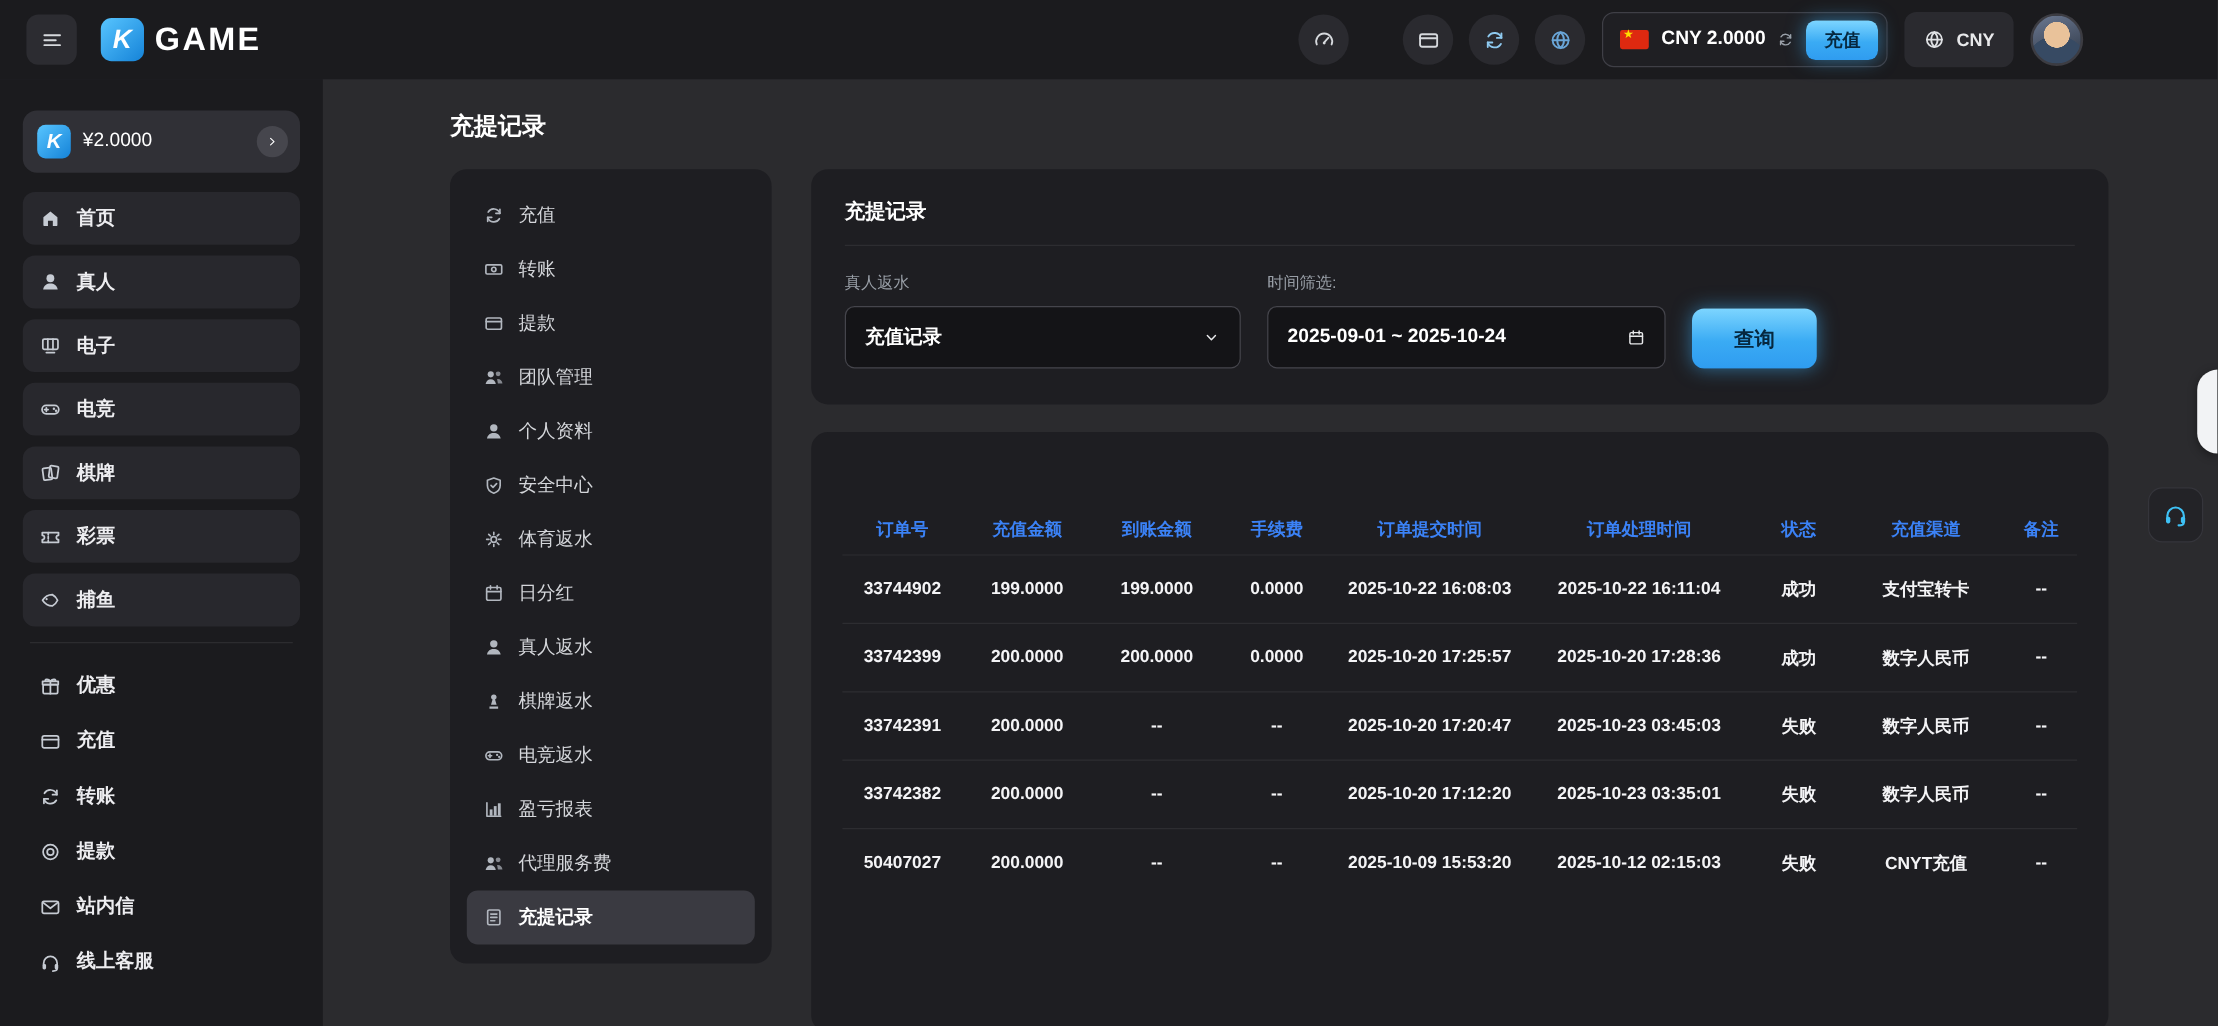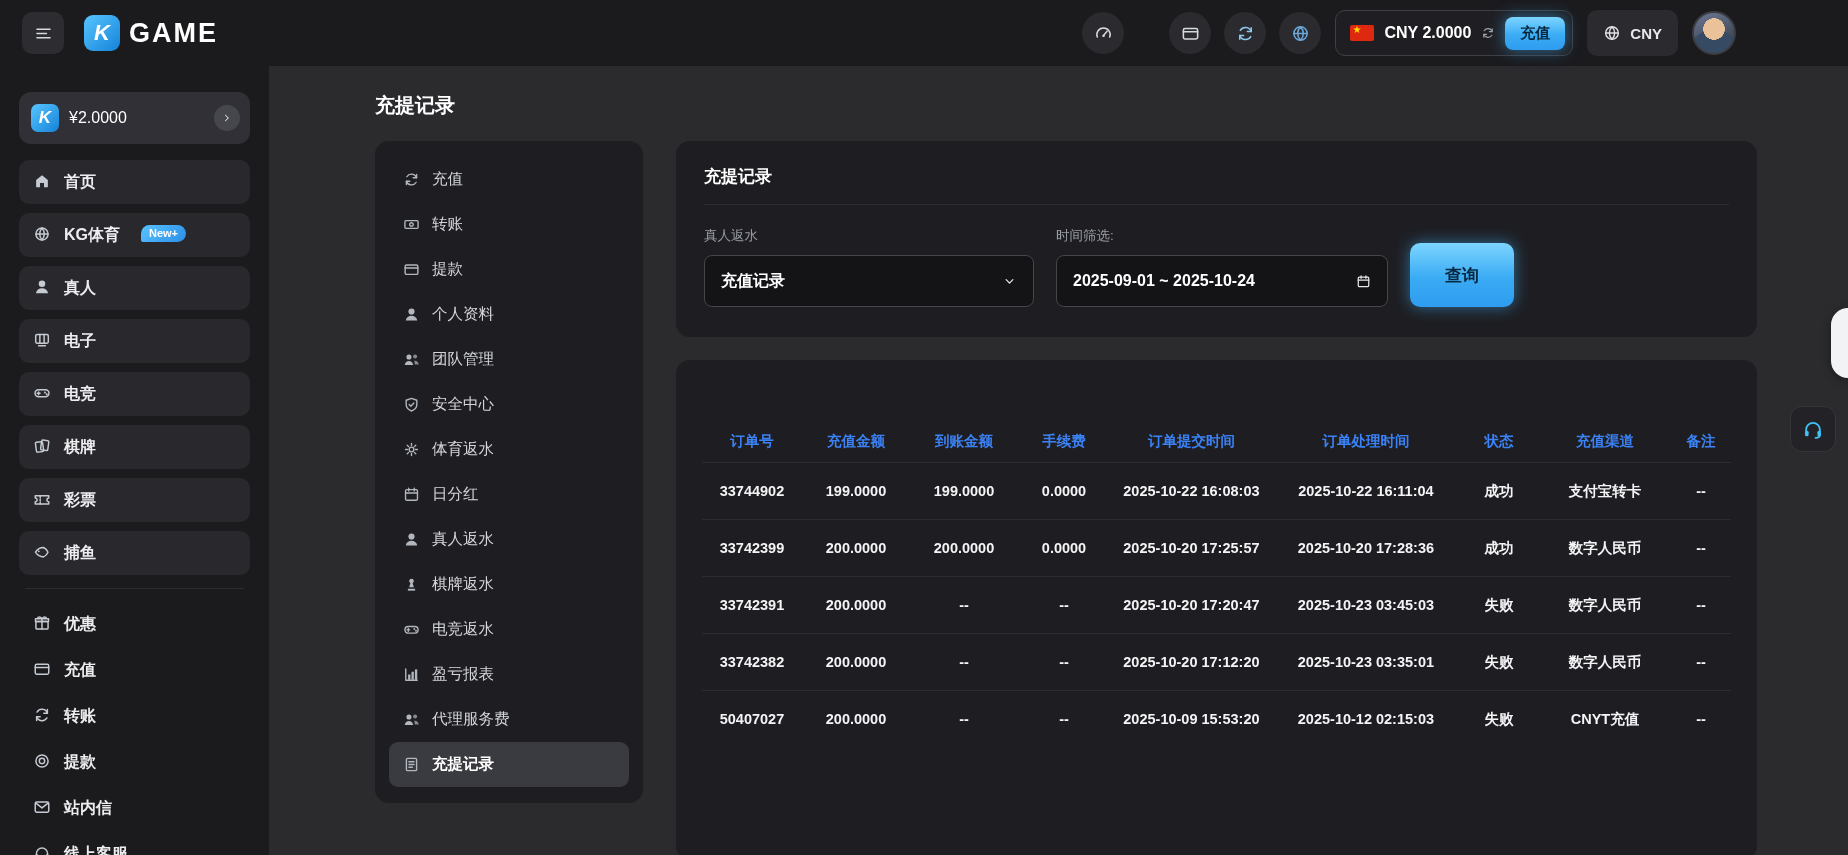--- a/index.html
+++ b/index.html
@@ -21,35 +21,35 @@
   .quick-group{display:flex;align-items:center;gap:13px}
   .quick-group button:first-child{margin-right:32px}
   .qic.sync{color:#8ec9ef}.qic.globe{color:#6aa6d8}
   .currency-box{height:46px;border:1px solid #3f3f46;background:#1f1f23;border-radius:10px;display:flex;align-items:center;gap:10px;padding:0 7px 0 14px;cursor:pointer}
   .flag{width:24px;height:16px;background:#de2910;border-radius:2px;position:relative;display:block;flex:none}
   .flag .star{position:absolute;left:2px;top:-3px;color:#ffde00;font-size:10px;line-height:16px}
   .cur-text{font-size:16px;font-weight:700;white-space:nowrap}
   .refresh-ic{width:14px;height:14px;color:#9aa0a8}
   .btn-blue{border:none;cursor:pointer;background:linear-gradient(180deg,#7dd5ff 0%,#3aabf4 55%,#2f9cf0 100%);color:#06283f;font-weight:800;border-radius:8px;box-shadow:0 0 16px rgba(62,178,250,.55);font-family:inherit}
   .btn-blue.sm{height:33px;padding:0 15px;font-size:15px}
-  .btn-blue.lg{height:64px;width:104px;font-size:17px;border-radius:10px}
+  .btn-blue.lg{height:50px;width:104px;font-size:17px;border-radius:10px}
   .lang-btn{height:46px;border-radius:10px;background:#2a2a2f;border:none;color:#e8e9eb;display:flex;align-items:center;gap:9px;padding:0 16px;font-size:15px;font-weight:700;font-family:inherit;cursor:pointer}
   .lang-btn .ic{width:18px;height:18px;color:#dfe1e4}
   .avatar{width:44px;height:44px;border-radius:50%;border:2px solid #3c3c42;cursor:pointer;flex:none;background:
     radial-gradient(circle at 50% 40%, #e9c29a 0 34%, transparent 35%),
     radial-gradient(circle at 50% 108%, #374a63 0 55%, transparent 56%),
     linear-gradient(160deg,#6b7891,#2b3442)}
 
   
   .sidebar{position:absolute;left:0;top:66px;width:269px;bottom:0;background:#1b1b1e;padding:26px 19px 8px;overflow:hidden;z-index:5}
   .balance-card{height:52px;border-radius:12px;background:#303036;display:flex;align-items:center;gap:10px;padding:0 10px 0 12px;margin-bottom:16px;cursor:pointer}
   .balance-text{font-size:16px;font-weight:400}
   .chev-btn{margin-left:auto;width:26px;height:26px;border-radius:50%;background:#46464d;display:flex;align-items:center;justify-content:center;cursor:pointer}
   .chev-btn .ic{width:12px;height:12px;color:#fff}
-  .side-item{height:44px;border-radius:10px;background:#28282d;display:flex;align-items:flex-start;gap:13px;padding:12px 14px;margin-bottom:9px;font-size:16px;font-weight:600;color:#ededf0;cursor:pointer}
+  .side-item{height:44px;border-radius:10px;background:#28282d;display:flex;align-items:center;gap:13px;padding:12px 14px;margin-bottom:9px;font-size:16px;font-weight:600;color:#ededf0;cursor:pointer}
   .side-item .side-ic{width:18px;height:18px;color:#c6cbd3}
   .menu-secondary .side-item{background:transparent;margin-bottom:1px;height:45px}
   .badge{background:linear-gradient(135deg,#59c2ff,#2a8fe8);border-radius:9px 9px 9px 2px;padding:2px 8px;font-size:11px;font-weight:700;color:#fff;margin-left:8px;line-height:13px}
   .side-divider{border-top:1px solid rgba(255,255,255,.08);margin:13px 6px}
 
   
   .main{position:absolute;left:269px;top:66px;right:0;bottom:0;background:#2b2b2e;padding:26px 91px 0 106px;overflow:hidden}
   .page-title{font-size:20px;font-weight:800;margin-bottom:22px}
   .content-row{display:flex;gap:33px;align-items:flex-start}
   .card{background:#1e1e22;border-radius:14px}
@@ -174,30 +174,20 @@
         <span class="ic side-ic">
           <svg viewBox="0 0 16 16" fill="none" stroke="currentColor" stroke-width="1.3" stroke-linecap="round" stroke-linejoin="round">
             <path d="M2.8 7.2 8 2.8l5.2 4.4V13a.6.6 0 0 1-.6.6H9.8V9.8H6.2v3.8H3.4a.6.6 0 0 1-.6-.6z" fill="currentColor" stroke="none"></path>
           </svg>
         </span>
         <span>首页</span>
       </div>
       <div class="side-item">
         <span class="ic side-ic">
           <svg viewBox="0 0 16 16" fill="none" stroke="currentColor" stroke-width="1.3" stroke-linecap="round" stroke-linejoin="round">
-            <circle cx="8" cy="8" r="5.4"></circle>
-            <path d="M2.6 8h10.8M8 2.6c2.6 3.4 2.6 7.4 0 10.8M8 2.6c-2.6 3.4-2.6 7.4 0 10.8"></path>
-          </svg>
-        </span>
-        <span>KG体育</span>
-        <span class="badge">New+</span>
-      </div>
-      <div class="side-item">
-        <span class="ic side-ic">
-          <svg viewBox="0 0 16 16" fill="none" stroke="currentColor" stroke-width="1.3" stroke-linecap="round" stroke-linejoin="round">
             <circle cx="8" cy="5.2" r="2.9" fill="currentColor" stroke="none"></circle>
             <path d="M2.6 13.6c.6-3 2.7-4.4 5.4-4.4s4.8 1.4 5.4 4.4z" fill="currentColor" stroke="none"></path>
           </svg>
         </span>
         <span>真人</span>
       </div>
       <div class="side-item">
         <span class="ic side-ic">
           <svg viewBox="0 0 16 16" fill="none" stroke="currentColor" stroke-width="1.3" stroke-linecap="round" stroke-linejoin="round">
             <rect x="2.4" y="3.2" width="11.2" height="7.6" rx="1.2"></rect>
@@ -333,36 +323,36 @@
             <svg viewBox="0 0 16 16" fill="none" stroke="currentColor" stroke-width="1.3" stroke-linecap="round" stroke-linejoin="round">
               <rect x="2" y="3.8" width="12" height="8.8" rx="1.4"></rect>
               <path d="M2 6.6h12"></path>
             </svg>
           </span>
           <span>提款</span>
         </div>
         <div class="sub-item">
           <span class="ic sub-ic">
             <svg viewBox="0 0 16 16" fill="none" stroke="currentColor" stroke-width="1.3" stroke-linecap="round" stroke-linejoin="round">
-              <circle cx="8" cy="5.2" r="2.9" fill="currentColor" stroke="none"></circle>
-              <path d="M2.6 13.6c.6-3 2.7-4.4 5.4-4.4s4.8 1.4 5.4 4.4z" fill="currentColor" stroke="none"></path>
-            </svg>
-          </span>
-          <span>个人资料</span>
-        </div>
-        <div class="sub-item">
-          <span class="ic sub-ic">
-            <svg viewBox="0 0 16 16" fill="none" stroke="currentColor" stroke-width="1.3" stroke-linecap="round" stroke-linejoin="round">
               <circle cx="5.6" cy="5.6" r="2.4" fill="currentColor" stroke="none"></circle>
               <path d="M1.6 13.2c.4-2.6 2-3.8 4-3.8s3.6 1.2 4 3.8z" fill="currentColor" stroke="none"></path>
               <circle cx="11.4" cy="5.2" r="1.9" fill="currentColor" stroke="none" opacity=".7"></circle>
               <path d="M10.6 9.3c2.2-.3 3.8 1 4.2 3.4h-3.6z" fill="currentColor" stroke="none" opacity=".7"></path>
             </svg>
           </span>
           <span>团队管理</span>
+        </div>
+        <div class="sub-item">
+          <span class="ic sub-ic">
+            <svg viewBox="0 0 16 16" fill="none" stroke="currentColor" stroke-width="1.3" stroke-linecap="round" stroke-linejoin="round">
+              <circle cx="8" cy="5.2" r="2.9" fill="currentColor" stroke="none"></circle>
+              <path d="M2.6 13.6c.6-3 2.7-4.4 5.4-4.4s4.8 1.4 5.4 4.4z" fill="currentColor" stroke="none"></path>
+            </svg>
+          </span>
+          <span>个人资料</span>
         </div>
         <div class="sub-item">
           <span class="ic sub-ic">
             <svg viewBox="0 0 16 16" fill="none" stroke="currentColor" stroke-width="1.3" stroke-linecap="round" stroke-linejoin="round">
               <path d="M8 2.2 13 4v4.1c0 2.9-2 5-5 6-3-1-5-3.1-5-6V4z"></path>
               <path d="m5.8 8 1.6 1.6 2.8-3"></path>
             </svg>
           </span>
           <span>安全中心</span>
         </div>

